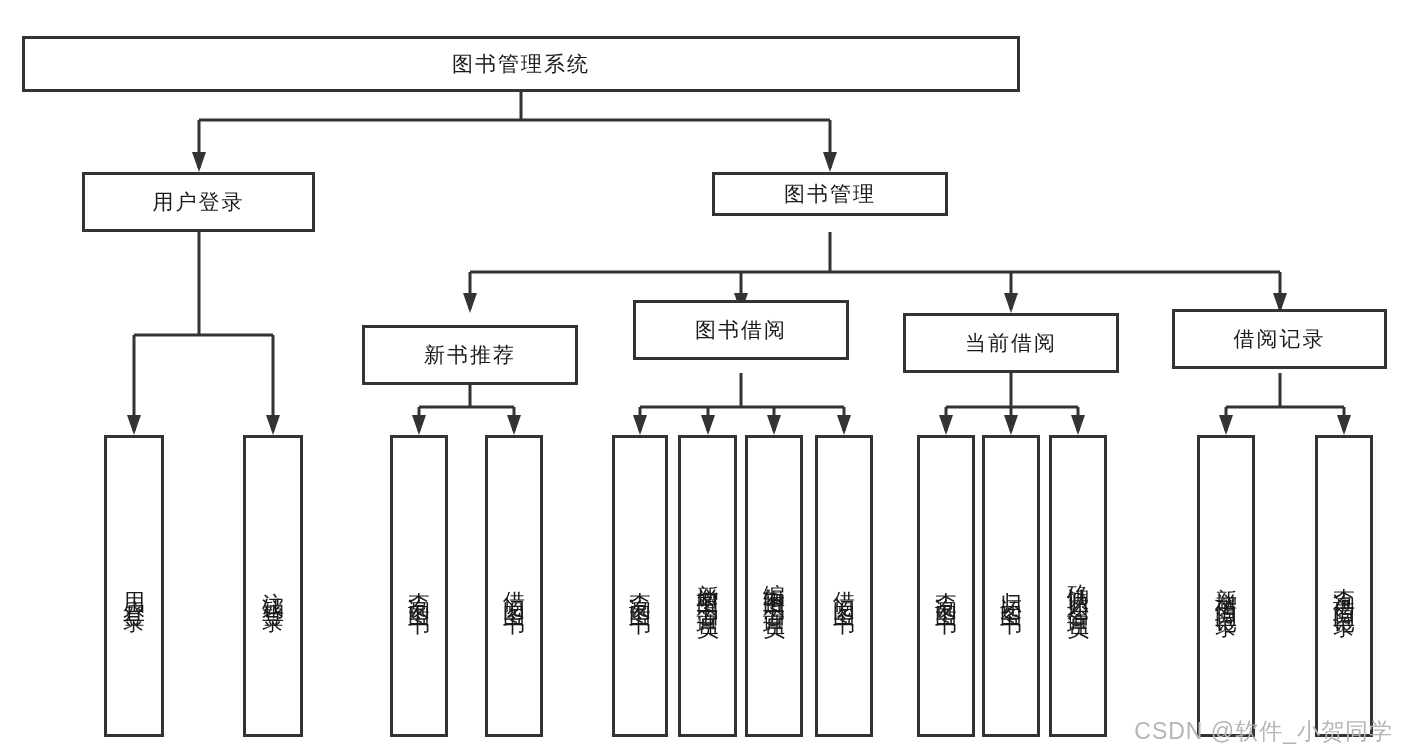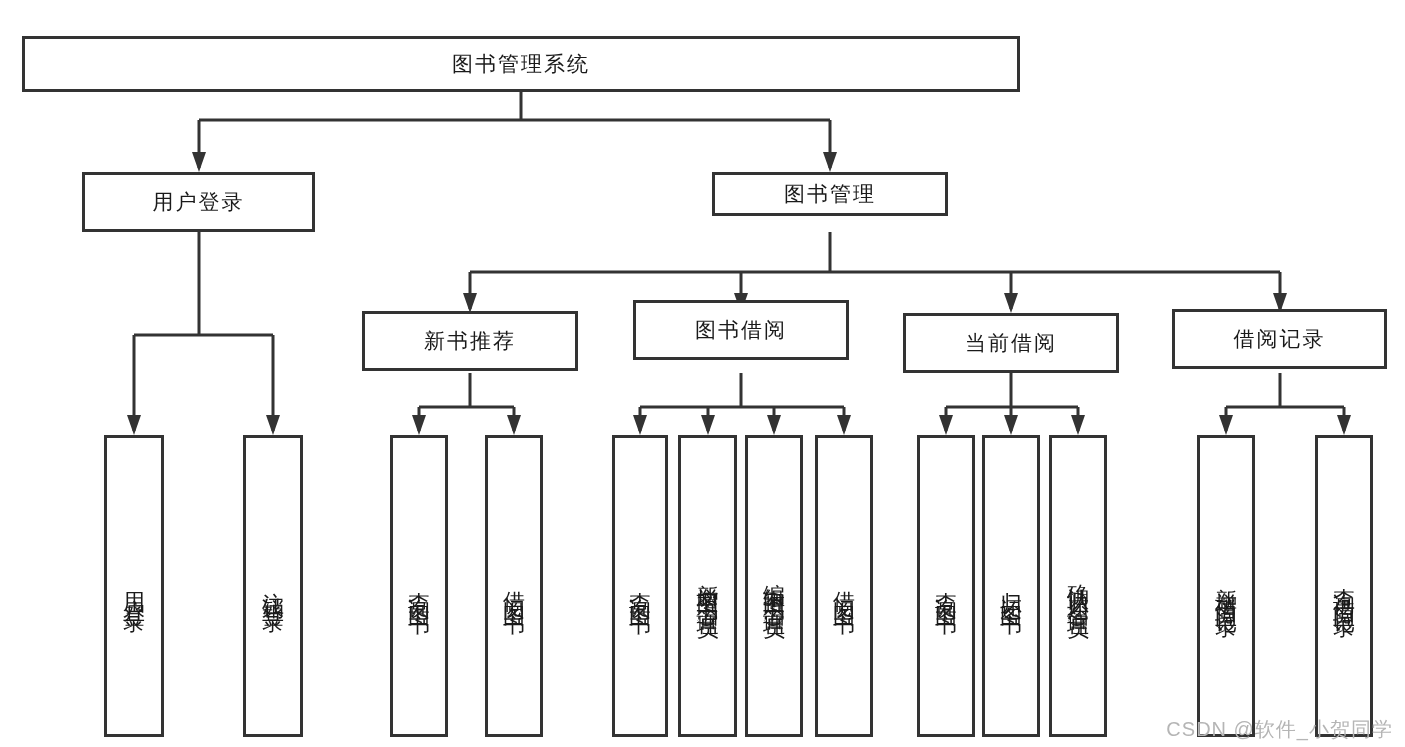--- a/index.html
+++ b/index.html
@@ -42,21 +42,21 @@
     letter-spacing: 7px;
     line-height: 1;
     padding-top: 4px;
   }
   
   .n-root  { left: 22px;   top: 24px;  width: 998px; height: 56px; margin-top: 12px; }
   
   .n-l2a   { left: 82px;   top: 172px; width: 233px; height: 60px; }
   .n-l2b   { left: 712px;  top: 172px; width: 236px; height: 44px; }
   
-  .n-l3a   { left: 362px;  top: 311px; width: 216px; height: 60px; }
+  .n-l3a   { left: 362px;  top: 325px; width: 216px; height: 60px; }
   .n-l3b   { left: 633px;  top: 300px; width: 216px; height: 60px; }
   .n-l3c   { left: 903px;  top: 313px; width: 216px; height: 60px; text-align: center; }
   .n-l3d   { left: 1172px; top: 309px; width: 215px; height: 60px; }
   
   .n-v1  { left: 104px;  top: 435px; width: 60px; height: 302px; }
   .n-v2  { left: 243px;  top: 435px; width: 60px; height: 302px; }
   .n-v3  { left: 390px;  top: 435px; width: 58px; height: 302px; }
   .n-v4  { left: 485px;  top: 435px; width: 58px; height: 302px; }
   .n-v5  { left: 612px;  top: 435px; width: 56px; height: 302px; }
   .n-v6  { left: 678px;  top: 435px; width: 59px; height: 302px; letter-spacing: 5px; }
@@ -65,21 +65,21 @@
   .n-v9  { left: 917px;  top: 435px; width: 58px; height: 302px; }
   .n-v10 { left: 982px;  top: 435px; width: 58px; height: 302px; }
   .n-v11 { left: 1049px; top: 435px; width: 58px; height: 302px; letter-spacing: 5px; }
   .n-v12 { left: 1197px; top: 435px; width: 58px; height: 302px; letter-spacing: 6px; }
   .n-v13 { left: 1315px; top: 435px; width: 58px; height: 302px; letter-spacing: 6px; }
 
   .watermark {
     position: absolute;
     right: 12px;
     top: 716px;
-    font-size: 20px;
+    font-size: 23px;
     color: #b5b5b5;
     letter-spacing: 1px;
     white-space: nowrap;
     z-index: 5;
   }
 </style>
 </head>
 <body>
 
 <div class="canvas">

